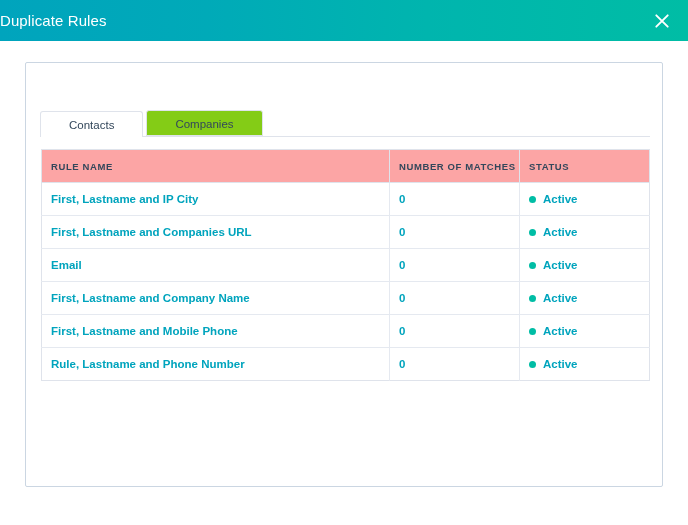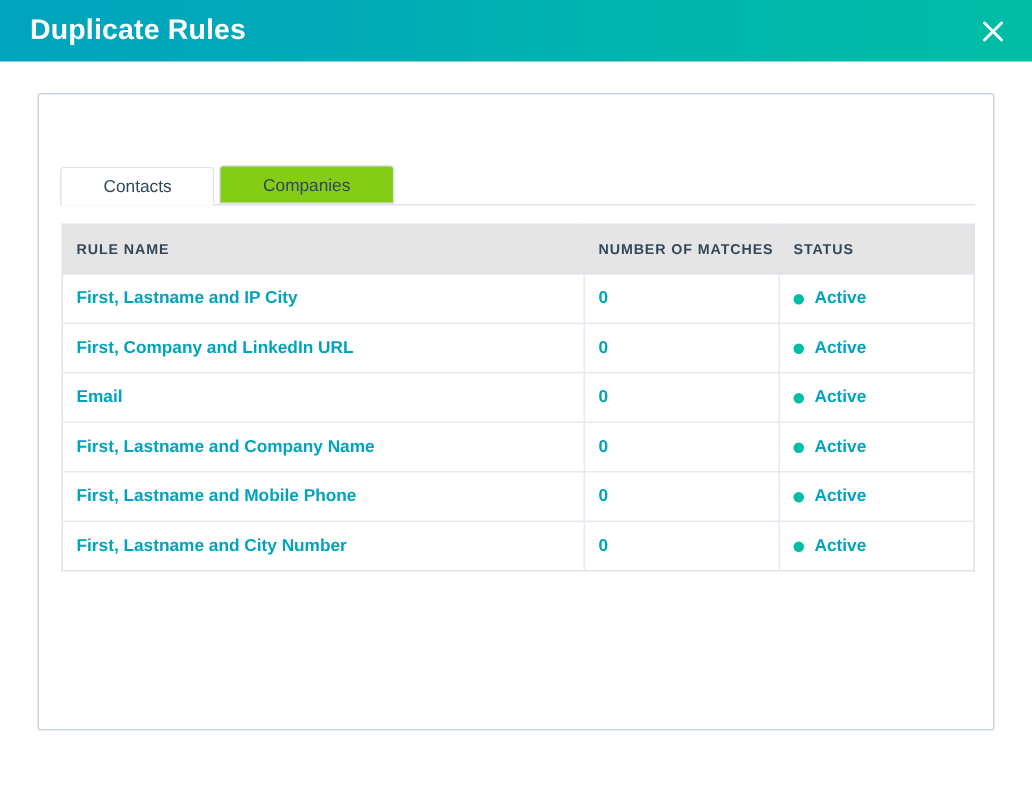--- a/index.html
+++ b/index.html
@@ -18,24 +18,23 @@
     left: 0; top: 0;
     width: 688px;
     height: 41px;
     background: linear-gradient(to right, #00a4bd 0%, #00aab8 30%, #00b5ae 62%, #00bda5 100%);
     display: flex;
     align-items: center;
     justify-content: space-between;
   }
   .modal-title {
     color: #ffffff;
-    font-size: 19px;
-    font-weight: bold;
+    font-size: 15px;
+    font-weight: normal;
     letter-spacing: .1px;
-    padding-left: 20px;
     white-space: nowrap;
   }
   .close-btn {
     width: 38px;
     height: 41px;
     display: flex;
     align-items: center;
     justify-content: center;
     margin-right: 7px;
     cursor: pointer;
@@ -122,21 +121,21 @@
     top: 86px;
     width: 608px;
   }
   table.rules {
     width: 100%;
     border-collapse: collapse;
     border: 1px solid #dfe3eb;
     table-layout: fixed;
   }
   table.rules thead th {
-    background: #e5e5e5;
+    background: #fca5a5;
     color: #33475b;
     font-size: 9.5px;
     font-weight: bold;
     letter-spacing: .6px;
     text-align: left;
     padding: 11px 9px 10px 9px;
     border-right: 1px solid #dfe3eb;
     border-bottom: 1px solid #dfe3eb;
     text-transform: uppercase;
     white-space: nowrap;
@@ -226,21 +225,21 @@
           <td class="col-status">
             <div class="status-cell">
               <span class="status-dot"></span>
               <span class="status-label">Active</span>
             </div>
           </td>
         </tr>
 
         <tr>
           <td class="col-name">
-            <a class="rule-link" href="#">First, Company and LinkedIn URL</a>
+            <a class="rule-link" href="#">First, Lastname and Companies URL</a>
           </td>
           <td class="col-match">
             <span class="matches-val">0</span>
           </td>
           <td class="col-status">
             <div class="status-cell">
               <span class="status-dot"></span>
               <span class="status-label">Active</span>
             </div>
           </td>
@@ -286,21 +285,21 @@
           <td class="col-status">
             <div class="status-cell">
               <span class="status-dot"></span>
               <span class="status-label">Active</span>
             </div>
           </td>
         </tr>
 
         <tr>
           <td class="col-name">
-            <a class="rule-link" href="#">First, Lastname and City Number</a>
+            <a class="rule-link" href="#">Rule, Lastname and Phone Number</a>
           </td>
           <td class="col-match">
             <span class="matches-val">0</span>
           </td>
           <td class="col-status">
             <div class="status-cell">
               <span class="status-dot"></span>
               <span class="status-label">Active</span>
             </div>
           </td>

